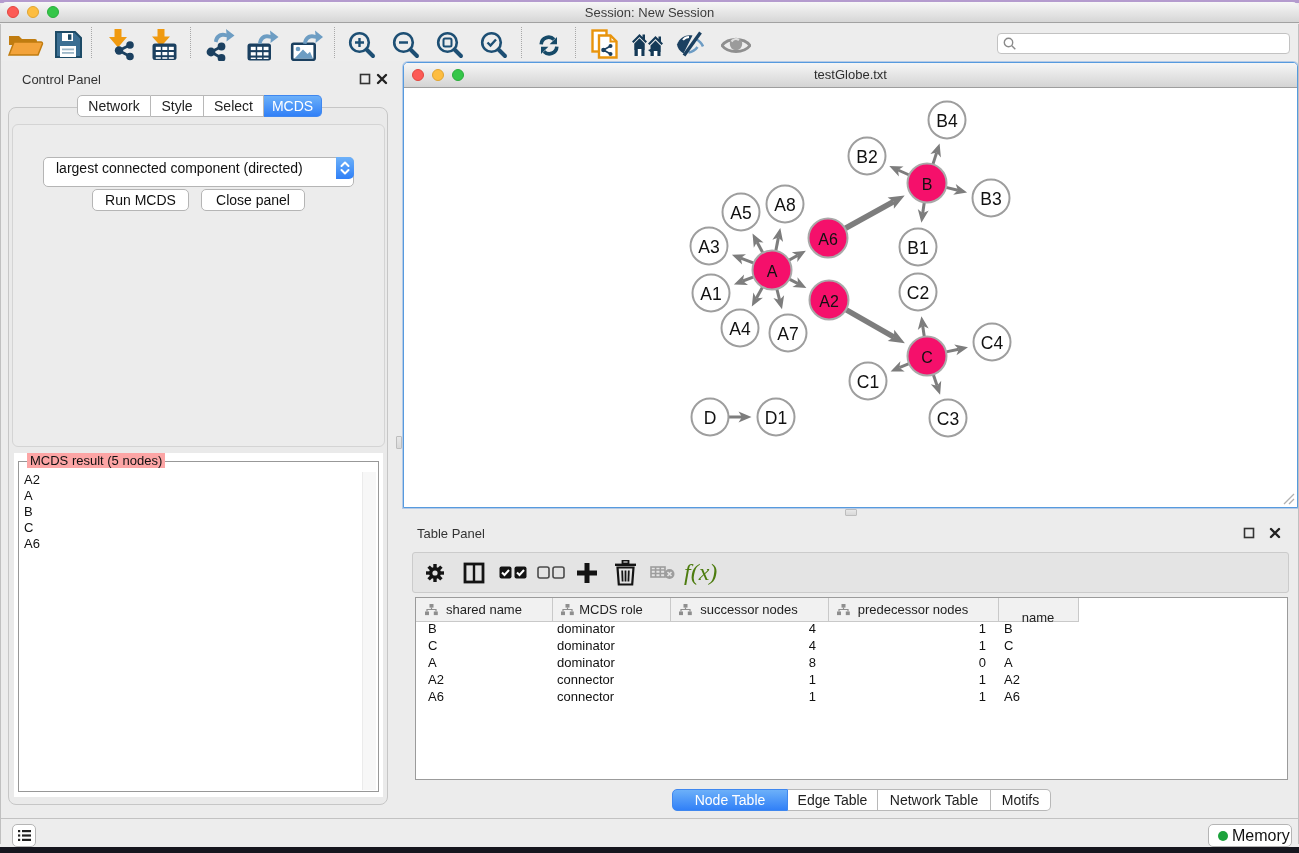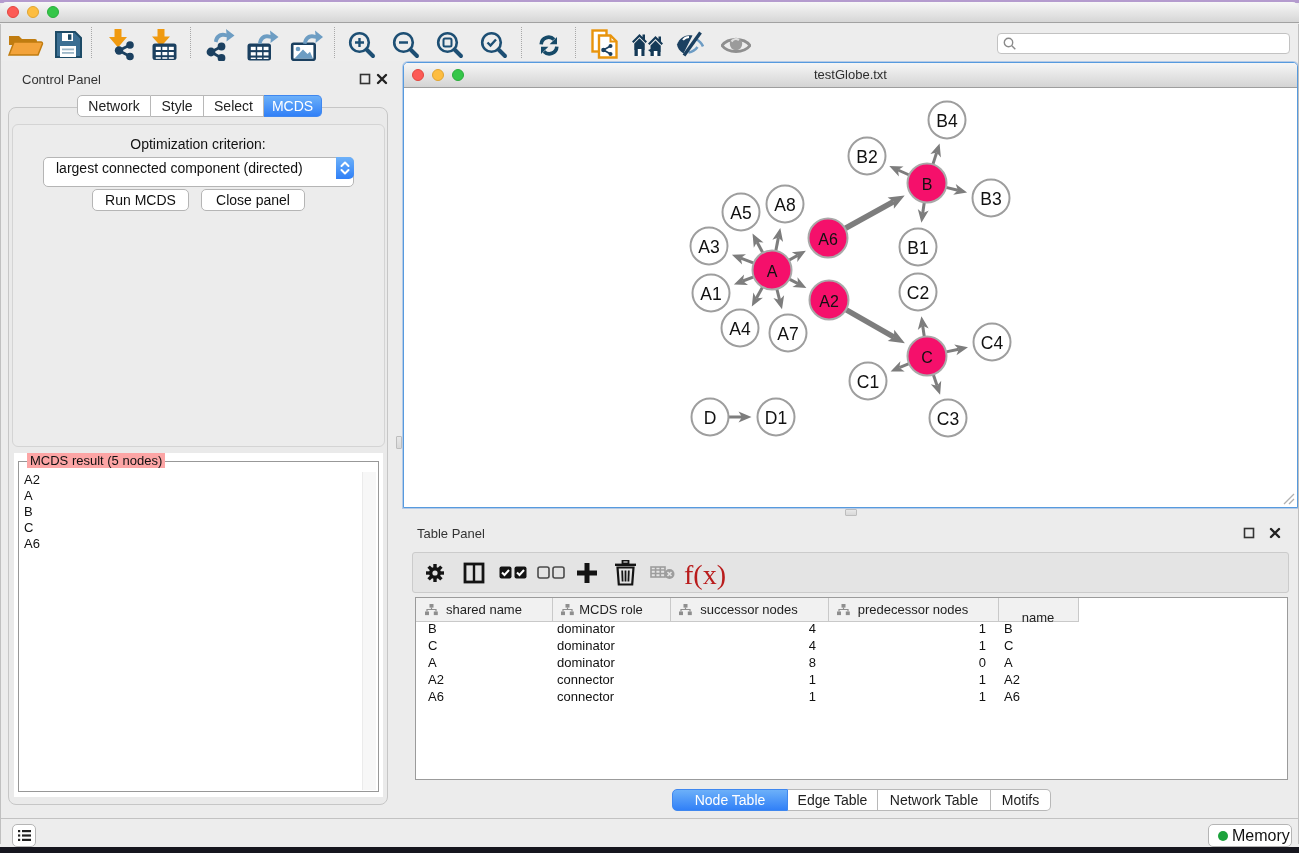--- a/index.html
+++ b/index.html
@@ -34,20 +34,21 @@
 </style>
 </head>
 <body>
 <div class="abs deskTop"></div>
 <div class="abs win">
 
   <div class="abs titlebar">
     <div class="abs tl" style="left:7px;background:#fc5b56;border:0.5px solid #e2463f;"></div>
     <div class="abs tl" style="left:27px;background:#fdbd40;border:0.5px solid #e0a430;"></div>
     <div class="abs tl" style="left:47px;background:#35c649;border:0.5px solid #2aad3c;"></div>
+    <div class="abs title">Session: New Session</div>
   </div>
 
   <div class="abs toolbar">
     <svg class="abs" style="left:6px;top:7px" width="38" height="28" viewBox="0 0 38 28">
   <path d="M3 5 h10 l3 3 h13 a2 2 0 0 1 2 2 v4 H3 z" fill="#c07c10"></path>
   <path d="M3 24 L8 11 h27 a1.5 1.5 0 0 1 1.4 2 L32 24 z" fill="#f3a33b" stroke="#c07c10" stroke-width="1.5"></path>
 </svg>
 <svg class="abs" style="left:53px;top:6px" width="30" height="29" viewBox="0 0 30 29">
   <path d="M3 2 h19 l6 6 v19 H3 z" fill="#3c6f93" stroke="#1c4a66" stroke-width="2"></path>
   <rect x="9" y="3" width="11" height="8" fill="#fff"></rect>
@@ -191,21 +192,20 @@
         <path d="M2 2 L10 10 M10 2 L2 10" stroke="#222" stroke-width="2.4" stroke-linecap="round"></path>
       </svg>
     <div class="abs ctlouter"></div>
     <div class="abs" style="left:77px;top:34px;">
       <div class="tabbtn" style="width:74px;border-left:1px solid #b8b8b8;border-radius:5px 0 0 5px;">Network</div>
       <div class="tabbtn" style="width:53px;">Style</div>
       <div class="tabbtn" style="width:60px;">Select</div>
       <div class="tabbtn tabsel" style="width:58px;border-radius:0 5px 5px 0;">MCDS</div>
     </div>
     <div class="abs ctlinner"></div>
-    <div class="abs" style="left:0;top:75px;width:396px;text-align:center;font-size:14px;color:#111;">Optimization criterion:</div>
     <div class="abs" style="left:43px;top:96px;width:311px;height:30px;background:#fff;border:1px solid #b5b5b5;border-radius:5px;">
       <div class="abs" style="left:12px;top:2px;font-size:14px;color:#111;">largest connected component (directed)</div>
       <div class="abs" style="right:-1px;top:-1px;width:18px;height:22px;background:linear-gradient(#6db1f9,#3080f7);border-radius:0 5px 5px 0;">
         <svg width="18" height="22" viewBox="0 0 18 22">
             <path d="M5.5 9 L9 5.5 L12.5 9" fill="none" stroke="#fff" stroke-width="2" stroke-linecap="round" stroke-linejoin="round"></path>
             <path d="M5.5 13 L9 16.5 L12.5 13" fill="none" stroke="#fff" stroke-width="2" stroke-linecap="round" stroke-linejoin="round"></path>
           </svg>
       </div>
     </div>
     <div class="abs btn" style="left:92px;top:128px;width:97px;height:22px;line-height:21px;">Run MCDS</div>
@@ -365,21 +365,21 @@
   <line x1="14.8" y1="10.5" x2="14.4" y2="21.5" stroke="#141414" stroke-width="1.8"></line>
 </svg>
 <svg class="abs" style="left:650px;top:505px" width="26" height="14" viewBox="0 0 26 14">
   <g stroke="#9d9d9d" fill="none" stroke-width="1.6">
           <rect x="1" y="1" width="14" height="10"></rect>
         </g>
   <path d="M1 4 h14 M5.6 1 v10 M10.3 1 v10 M1 7.5 h14" stroke="#9d9d9d" stroke-width="1.6"></path>
   <circle cx="19.5" cy="8" r="5" fill="#9d9d9d"></circle>
   <path d="M17.5 6 l4 4 M21.5 6 l-4 4" stroke="#e4e4e4" stroke-width="1.6"></path>
 </svg>
-<div class="abs" style="left:684px;top:498px;font-family:'Liberation Serif',serif;font-size:28px;color:#b91c1c;">f(x)</div>
+<div class="abs" style="left:684px;top:498px;font-family:'Liberation Serif',serif;font-style:italic;font-size:24px;color:#4d7c0f;">f(x)</div>
 
     <div class="abs" style="left:415px;top:536px;width:873px;height:183px;background:#fff;border:1px solid #9b9b9b;">
       <div style="position:absolute;left:0;top:0;width:662px;height:24px;background:#f1f1f1;border-bottom:1px solid #c9c9c9;"></div>
 <svg class="abs" style="left:9px;top:6px" width="13" height="12" viewBox="0 0 13 12">
           <g fill="#8e8e8e">
             <rect x="4.5" y="0" width="4" height="3.6"></rect>
             <rect x="0" y="7.5" width="4" height="3.6"></rect>
             <rect x="8.8" y="7.5" width="4" height="3.6"></rect>
           </g>
           <path d="M6.5 3.6 v2 M2 7.5 v-2 h9 v2" fill="none" stroke="#8e8e8e" stroke-width="1.2"></path>

